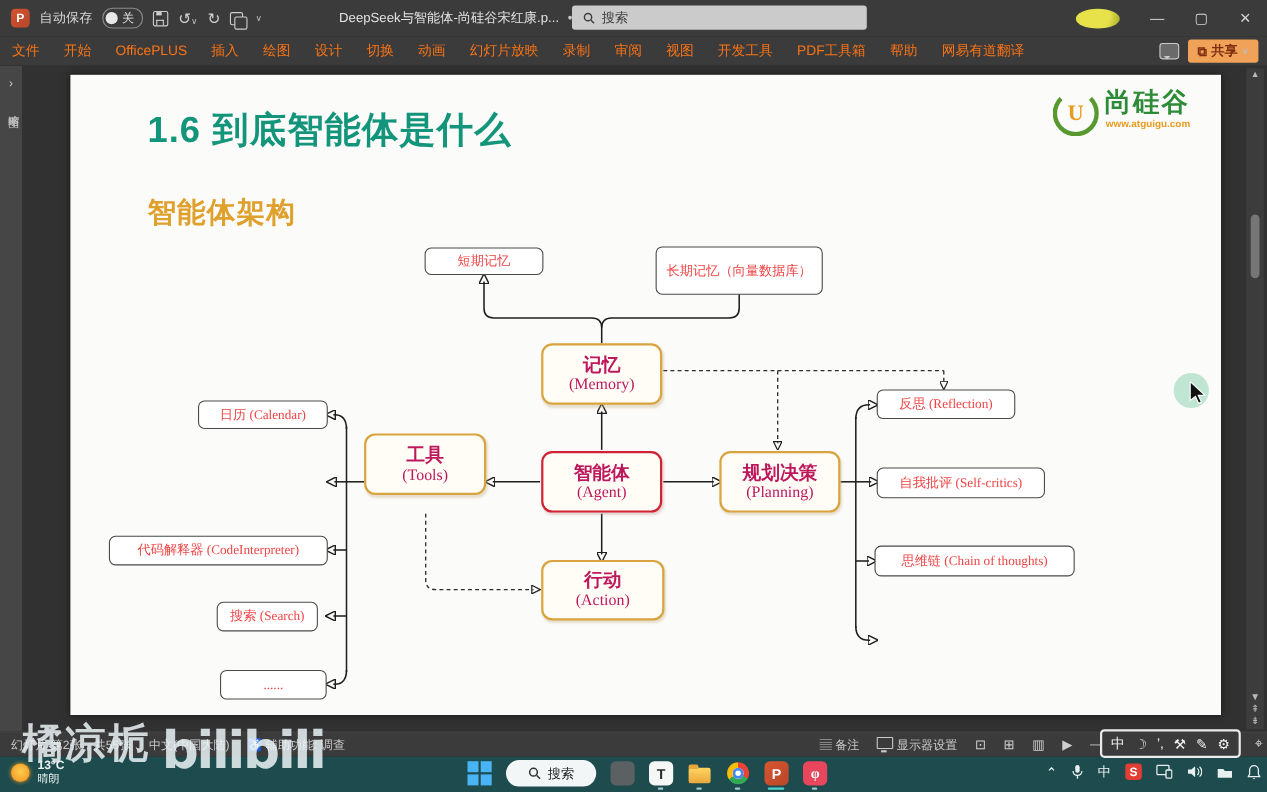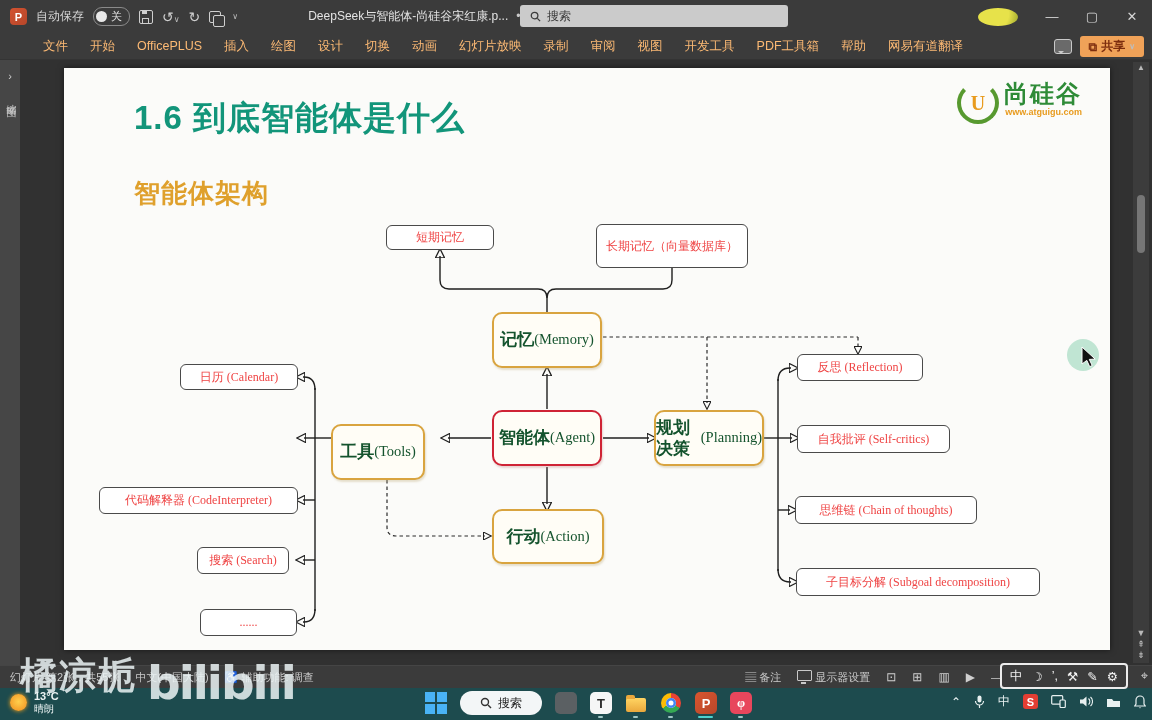--- a/index.html
+++ b/index.html
@@ -23,21 +23,21 @@
   .icon-dup::before{content:"";position:absolute;left:3px;top:3px;width:10px;height:10px;border:1.5px solid #cfcfcf;border-radius:2px;background:#3b3b3b;}
   .doc-title{margin-left:70px;white-space:nowrap;color:#e3e3e3;}
   .doc-status{color:#c9c9c9;margin-left:8px;white-space:nowrap;}
   .tb-search{position:absolute;left:520px;top:5px;width:268px;height:22px;background:#cbcbcb;
     border-radius:3px;display:flex;align-items:center;gap:6px;padding-left:10px;color:#3c3c3c;box-sizing:border-box;}
   .winctl{position:absolute;right:0;top:0;height:33px;display:flex;align-items:center;}
   .winctl span{width:40px;text-align:center;color:#d6d6d6;font-size:13px;line-height:33px;}
   .avatar{width:18px;height:18px;border-radius:50%;background:radial-gradient(circle at 40% 35%,#e7e24a 55%,#9aa32c);margin-right:14px;}
   
   .ribbon{position:absolute;left:0;top:33px;width:1152px;height:27px;background:#3b3b3b;
-    display:flex;align-items:center;gap:0;color:#fdba74;font-size:12.5px;border-bottom:1px solid #343434;box-sizing:border-box;padding-left:32px;}
+    display:flex;align-items:center;gap:0;color:#f97316;font-size:12.5px;border-bottom:1px solid #343434;box-sizing:border-box;}
   .ribbon .tab{padding:0 11px;line-height:26px;white-space:nowrap;cursor:default;}
   .ribbon-right{position:absolute;right:8px;top:36px;display:flex;align-items:center;gap:8px;}
   .icon-bubble{position:relative;width:16px;height:13px;border:1.5px solid #c9c9c9;border-radius:3px;display:inline-block;background:#6a6a6a;}
   .icon-bubble::after{content:"";position:absolute;left:3px;bottom:-4px;border:3px solid transparent;border-top-color:#c9c9c9;}
   .share-btn{background:#f0a258;color:#7c2d0e;font-size:12px;border-radius:3px;padding:2px 9px;
     display:flex;align-items:center;gap:4px;font-weight:bold;}
   
   .workspace{position:absolute;left:0;top:60px;width:1152px;height:605px;background:#313131;}
   .left-strip{position:absolute;left:0;top:0;width:20px;height:605px;background:#464646;color:#cfcfcf;}
   .left-strip .chev{display:block;text-align:center;margin-top:10px;font-size:11px;}
@@ -50,22 +50,22 @@
   .logo-u{width:34px;height:34px;border:4px solid #57992f;border-radius:50%;border-top-color:transparent;
     display:flex;align-items:center;justify-content:center;color:#e89b1e;font-weight:900;font-size:20px;font-family:"Liberation Serif",serif;}
   .logo-txt{display:flex;flex-direction:column;align-items:flex-end;line-height:1;}
   .logo-name{color:#2e8b37;font-size:24px;font-weight:800;letter-spacing:2px;}
   .logo-url{color:#e89b1e;font-size:9px;margin-top:2px;font-weight:bold;}
   
   .sbox{position:absolute;background:#fff;border:1.4px solid #4a4a4a;border-radius:6px;z-index:2;
     display:flex;align-items:center;justify-content:center;font-family:"Liberation Serif",serif;
     font-size:12px;color:#ef4444;white-space:nowrap;box-sizing:border-box;}
   .dbox{position:absolute;background:#fffdf6;border:2.6px solid #d9a43f;border-radius:10px;z-index:2;
-    display:flex;flex-direction:row;align-items:center;justify-content:center;
-    font-family:"Liberation Serif",serif;color:#14532d;box-sizing:border-box;box-shadow:1px 2px 2px rgba(190,170,120,.35);}
+    display:flex;flex-direction:column;align-items:center;justify-content:center;
+    font-family:"Liberation Serif",serif;color:#be185d;box-sizing:border-box;box-shadow:1px 2px 2px rgba(190,170,120,.35);}
   .dbox .zh{font-size:17px;font-weight:600;line-height:1.25;}
   .dbox .en{font-size:14.5px;line-height:1.2;}
   .dbox.red{border-color:#cf2335;box-shadow:1px 2px 2px rgba(190,120,120,.3);}
   .connectors{position:absolute;left:0;top:0;width:1046px;height:582px;z-index:1;}
   .connectors path{fill:none;stroke:#1f1f1f;stroke-width:1.4;}
   .connectors path.d{stroke:#2b2b2b;stroke-width:1.2;stroke-dasharray:3.5 3;}
   .cursor-layer{position:absolute;left:0;top:0;width:1046px;height:582px;z-index:5;pointer-events:none;}
   
   .vscroll{position:absolute;left:1133px;top:2px;width:16px;height:601px;background:#3c3c3c;color:#b9b9b9;}
   .vscroll .arr{display:block;text-align:center;font-size:8px;line-height:12px;}
@@ -229,21 +229,21 @@
         <path class="d" d="M323,399 L323,459 Q323,468 332,468 L421,468" marker-end="url(#ar)"></path>
       </svg>
 
       <div class="sbox" style="left:322px;top:157px;width:108px;height:25px;">短期记忆</div>
       <div class="sbox" style="left:532px;top:156px;width:152px;height:44px;">长期记忆（向量数据库）</div>
 
       <div class="dbox" style="left:428px;top:244px;width:110px;height:56px;">
         <span class="zh">记忆</span>
         <span class="en">(Memory)</span>
       </div>
-      <div class="dbox" style="left:267px;top:356px;width:94px;height:56px;">
+      <div class="dbox" style="left:267px;top:326px;width:111px;height:56px;">
         <span class="zh">工具</span>
         <span class="en">(Tools)</span>
       </div>
       <div class="dbox red" style="left:428px;top:342px;width:110px;height:56px;">
         <span class="zh">智能体</span>
         <span class="en">(Agent)</span>
       </div>
       <div class="dbox" style="left:590px;top:342px;width:110px;height:56px;">
         <span class="zh">规划决策</span>
         <span class="en">(Planning)</span>
@@ -254,21 +254,20 @@
       </div>
 
       <div class="sbox" style="left:116px;top:296px;width:118px;height:26px;">日历 (Calendar)</div>
       <div class="sbox" style="left:35px;top:419px;width:199px;height:27px;">代码解释器 (CodeInterpreter)</div>
       <div class="sbox" style="left:133px;top:479px;width:92px;height:27px;">搜索 (Search)</div>
       <div class="sbox" style="left:136px;top:541px;width:97px;height:27px;">......</div>
 
       <div class="sbox" style="left:733px;top:286px;width:126px;height:27px;">反思 (Reflection)</div>
       <div class="sbox" style="left:733px;top:357px;width:153px;height:28px;">自我批评 (Self-critics)</div>
       <div class="sbox" style="left:731px;top:428px;width:182px;height:28px;">思维链 (Chain of thoughts)</div>
-      <div class="sbox" style="left:732px;top:500px;width:244px;height:28px;">子目标分解 (Subgoal decomposition)</div>
 
       <svg class="cursor-layer" viewBox="0 0 1046 582">
         <circle cx="1019" cy="287" r="16" fill="#8fd3b4" opacity="0.55"></circle>
         <path d="M1018,279 l0,17 4.8,-3.6 2.9,6.3 2.5,-1.2 -2.9,-6.1 5.9,-0.3 z" fill="#111" stroke="#fff" stroke-width="1"></path>
       </svg>
     </div>
 
     <div class="vscroll">
       <span class="arr">▲</span>
       <span class="thumb"></span>

